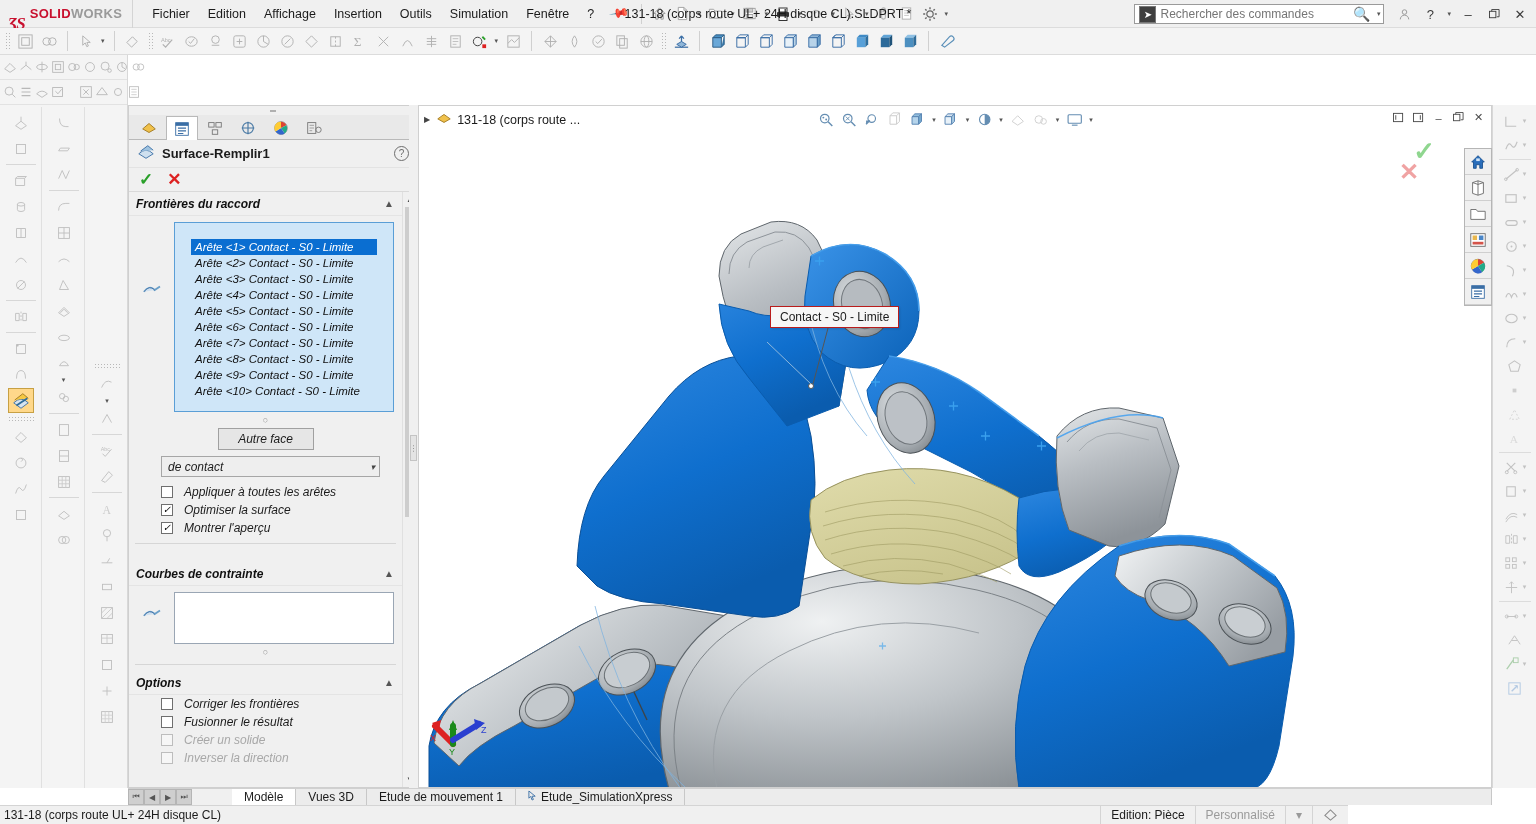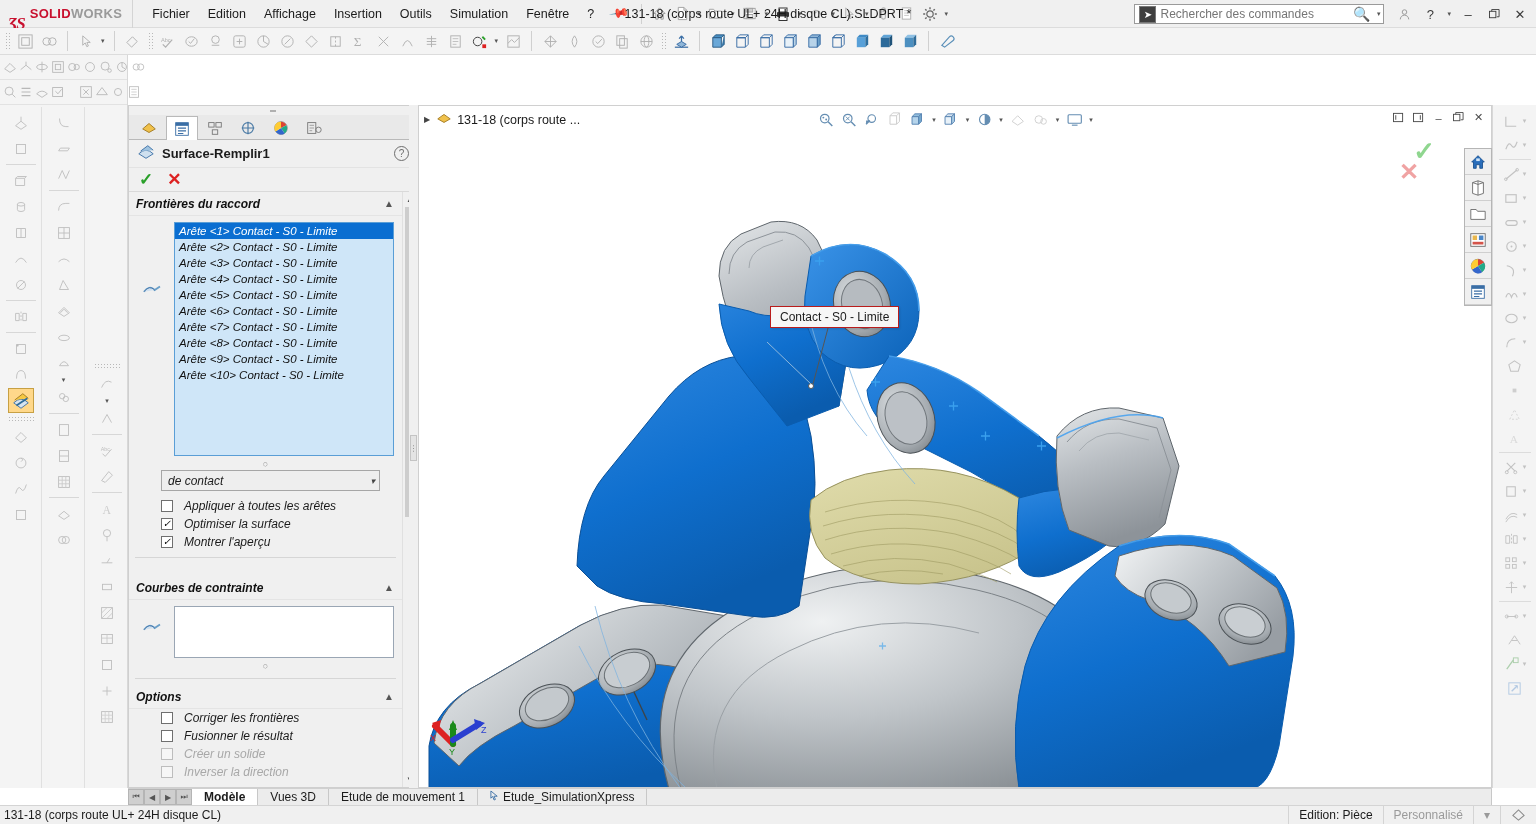--- a/index.html
+++ b/index.html
@@ -200,22 +200,22 @@
   .sec-head .chev { margin-left: auto; font-size: 10px; color: #555; cursor: default; }
 
   .sel-block { display: flex; padding: 6px 8px 4px 8px; align-items: flex-start; }
   .sel-icon {
     width: 30px; display: flex; align-items: center; justify-content: center;
     padding-top: 60px;
   }
   .sel-bar { width: 7px; background: #3a9de0; }
   .sel-bar.pink { background: #ff4d9d; }
   .listbox {
-    flex: 1; height: 234px; background: #cfe6f8;
-    border: 1px solid #5a9ed6; overflow-y: auto; padding: 0;
+    flex: 1; height: 190px; background: #cfe6f8;
+    border: 1px solid #5a9ed6; overflow-y: auto; padding: 16px;
   }
   .listbox .row {
     font-size: 11.5px; padding: 1px 4px; white-space: nowrap;
     color: #111; cursor: default; line-height: 14px;
   }
   .listbox .row.sel { background: #0a6ed1; color: #ffffff; }
   .resize-dot {
     text-align: center; font-size: 9px; color: #999; line-height: 8px;
     height: 10px; user-select: none;
   }
@@ -349,25 +349,25 @@
   .navb {
     width: 16px; height: 16px; display: flex; align-items: center;
     justify-content: center; background: #cfcfcf; border: 1px solid #b5b5b5;
     font-size: 8px; color: #555; cursor: default;
   }
   .btab {
     display: flex; align-items: center; padding: 0 12px;
     font-size: 12px; border-right: 1px solid #c8c8c8;
     background: #ececec; cursor: default; gap: 4px;
   }
-  .btab.active { background: #ffffff; font-weight: bold; }
+  .btab.active { background: #ffffff; font-weight: normal; margin-left: 40px; }
   .btab-fill { flex: 1; background: #ececec; border-right: 1px solid #c8c8c8; }
 
   .statusbar {
-    position: absolute; left: 0; bottom: 0; width: 1536px; height: 19px;
+    position: absolute; left: 0; bottom: 0; width: 1348px; height: 19px;
     background: #f0f0f0; border-top: 1px solid #d4d4d4;
     display: flex; align-items: center; font-size: 12px;
   }
   .status-left { padding-left: 4px; color: #1b1b1b; }
   .status-right {
     margin-left: auto; display: flex; align-items: center; height: 19px;
   }
   .sb-cell {
     padding: 0 10px; border-left: 1px solid #d4d4d4; height: 19px;
     display: flex; align-items: center; color: #1b1b1b;
@@ -1173,20 +1173,23 @@
             <div class="row">Arête &lt;5&gt;  Contact - S0 - Limite</div>
             <div class="row">Arête &lt;6&gt;  Contact - S0 - Limite</div>
             <div class="row">Arête &lt;7&gt;  Contact - S0 - Limite</div>
             <div class="row">Arête &lt;8&gt;  Contact - S0 - Limite</div>
             <div class="row">Arête &lt;9&gt;  Contact - S0 - Limite</div>
             <div class="row">Arête &lt;10&gt;  Contact - S0 - Limite</div>
           </div>
         </div>
         <div class="resize-dot">○</div>
 
+        <div class="btn-row">
+          <div class="sw-btn">Autre face</div>
+        </div>
 
         <div class="combo">
           <span class="cv">de contact</span>
           <span class="cd">▾</span>
         </div>
 
         <div class="cbrow">
           <span class="cbox"></span>
           <span>Appliquer à toutes les arêtes</span>
         </div>

